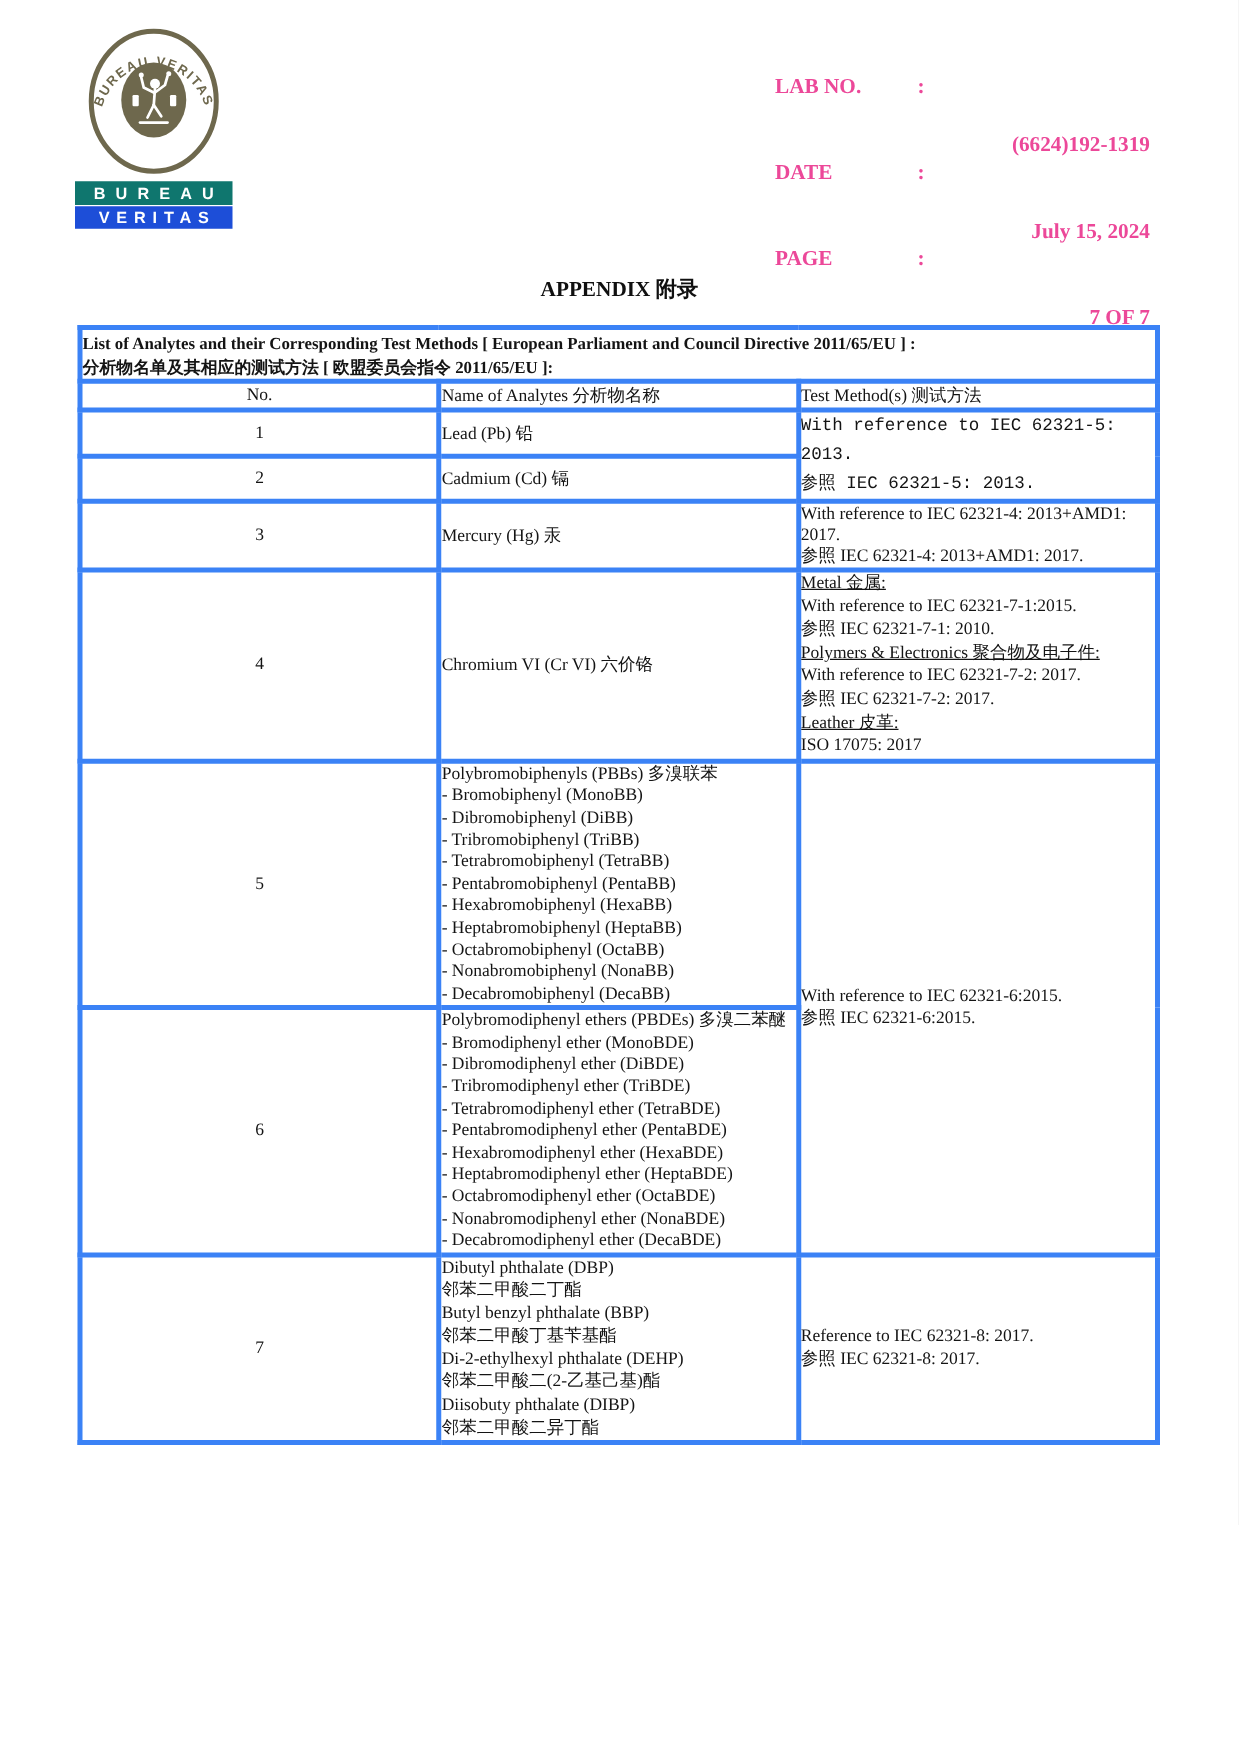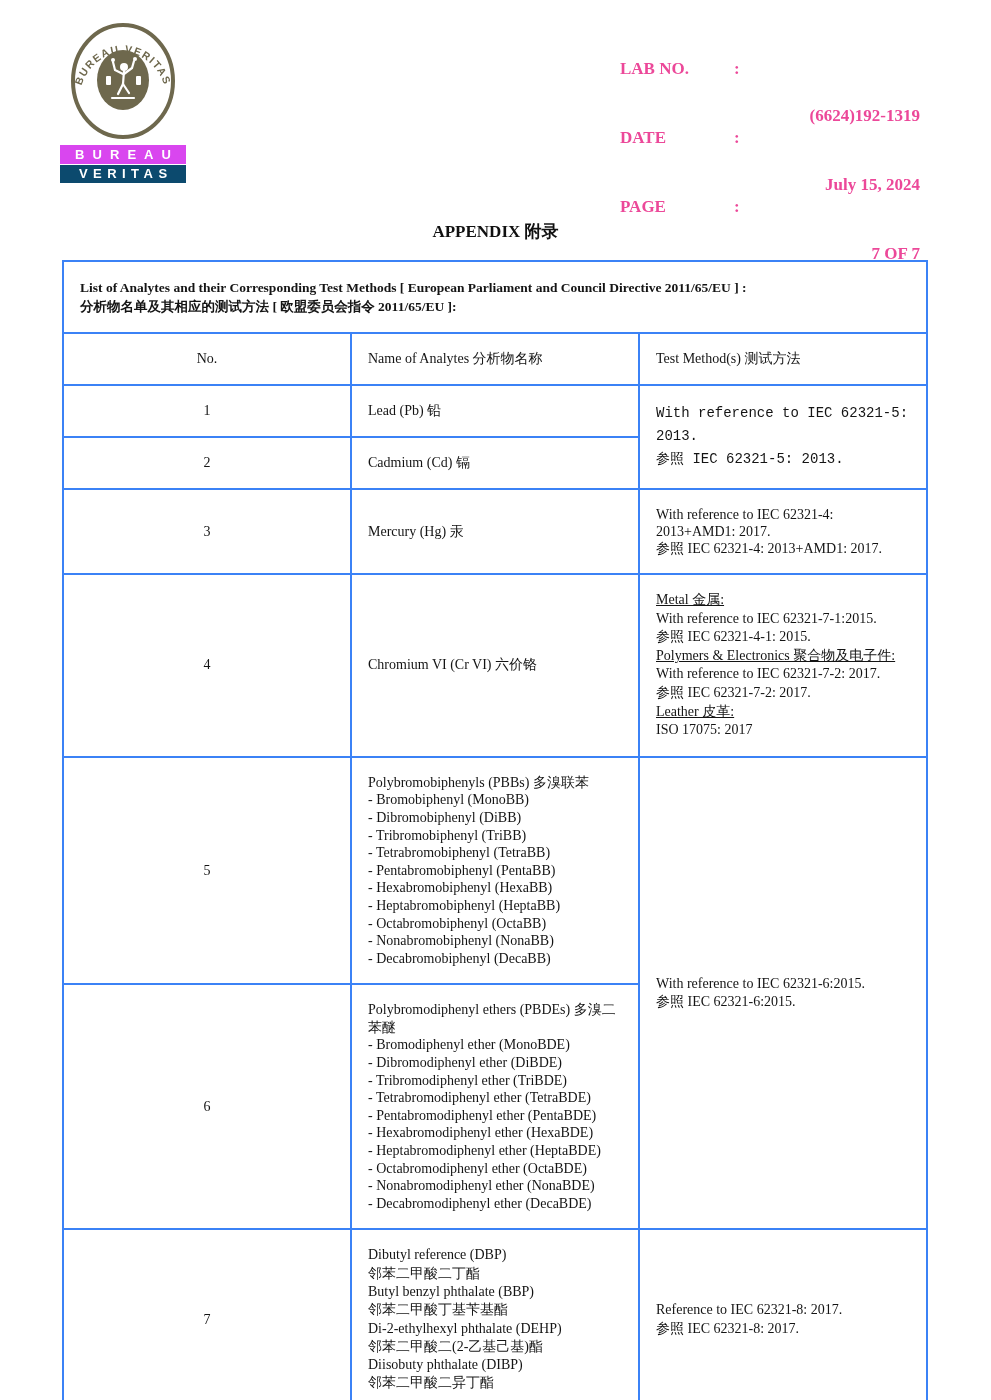--- a/index.html
+++ b/index.html
@@ -7,23 +7,23 @@
     position:relative;width:991px;height:1400px;margin:0 auto;
     background:#ffffff;overflow:hidden;
     font-family:"Liberation Serif","DejaVu Serif",serif;color:#151515;
   }
   
   .logo{position:absolute;left:58px;top:20px;width:130px;}
   .logo-oval{display:block;margin:0 auto;}
   .banner{width:126px;margin:0 auto;text-align:center;
     font-family:"Liberation Sans","DejaVu Sans",sans-serif;
     font-weight:bold;color:#fff;}
-  .banner-bureau{background:#d946ef;height:19px;line-height:19px;font-size:13px;
+  .banner-bureau{background:#0f766e;height:19px;line-height:19px;font-size:13px;
     letter-spacing:0.62em;text-indent:0.62em;margin-top:3px;}
-  .banner-veritas{background:#0c4a6e;height:18px;line-height:18px;font-size:13px;
+  .banner-veritas{background:#1d4ed8;height:18px;line-height:18px;font-size:13px;
     letter-spacing:0.42em;text-indent:0.42em;margin-top:1px;}
   
   .header-info{
     position:absolute;left:620px;top:58px;width:300px;
     display:grid;grid-template-columns:106px 40px 1fr;
     font-weight:bold;font-size:17px;line-height:22px;color:#ec4899;
   }
   .hi-label{text-align:left;}
   .hi-sep{text-align:left;padding-left:8px;}
   .hi-value{text-align:right;margin-top:47px;}
@@ -31,21 +31,21 @@
   .appendix-title{
     position:absolute;left:0;top:220px;width:100%;text-align:center;
     font-weight:bold;font-size:17px;color:#101010;
   }
   
   table.main{
     position:absolute;left:62px;top:260px;width:866px;
     border-collapse:collapse;table-layout:fixed;
     font-size:14px;color:#141414;
   }
-  table.main td{border:2px solid #3b82f6;padding:16px;vertical-align:middle;overflow:hidden;}
+  table.main td{border:4px solid #3b82f6;padding:0;vertical-align:middle;overflow:hidden;}
   td.caption-cell{padding:2px 8px;font-weight:bold;font-size:13.5px;line-height:19px;vertical-align:middle;}
   td.no-col{width:50px;text-align:center;}
   td.name-col{width:384px;padding-left:10px;padding-right:4px;}
   td.method-col{padding-left:10px;padding-right:4px;}
   .v-top{vertical-align:top !important;}
   .lh17{line-height:17.6px;}
   .lh18{line-height:18.3px;}
   .lh186{line-height:18.6px;}
   .lh17s{line-height:17px;}
   .lh23{line-height:23px;font-family:Liberation Mono, monospace;}
@@ -138,21 +138,21 @@
             <div>参照 IEC 62321-4: 2013+AMD1: 2017.</div>
           </td>
       </tr>
 
       <tr style="height:149px;">
         <td class="no-col">4</td>
         <td class="name-col">Chromium VI (Cr VI) 六价铬</td>
         <td class="method-col v-top lh186 pt2">
             <div class="u-line">Metal 金属:</div>
             <div>With reference to IEC 62321-7-1:2015.</div>
-            <div>参照 IEC 62321-4-1: 2015.</div>
+            <div>参照 IEC 62321-7-1: 2010.</div>
             <div class="u-line">Polymers &amp; Electronics 聚合物及电子件:</div>
             <div>With reference to IEC 62321-7-2: 2017.</div>
             <div>参照 IEC 62321-7-2: 2017.</div>
             <div class="u-line">Leather 皮革:</div>
             <div>ISO 17075: 2017</div>
           </td>
       </tr>
 
       <tr style="height:194px;">
         <td class="no-col">5</td>
@@ -187,21 +187,21 @@
             <div>- Heptabromodiphenyl ether (HeptaBDE)</div>
             <div>- Octabromodiphenyl ether (OctaBDE)</div>
             <div>- Nonabromodiphenyl ether (NonaBDE)</div>
             <div>- Decabromodiphenyl ether (DecaBDE)</div>
           </td>
       </tr>
 
       <tr style="height:147px;">
         <td class="no-col">7</td>
         <td class="name-col v-top lh18 pt2">
-            <div>Dibutyl reference (DBP)</div>
+            <div>Dibutyl phthalate (DBP)</div>
             <div>邻苯二甲酸二丁酯</div>
             <div>Butyl benzyl phthalate (BBP)</div>
             <div>邻苯二甲酸丁基苄基酯</div>
             <div>Di-2-ethylhexyl phthalate (DEHP)</div>
             <div>邻苯二甲酸二(2-乙基己基)酯</div>
             <div>Diisobuty phthalate (DIBP)</div>
             <div>邻苯二甲酸二异丁酯</div>
           </td>
         <td class="method-col lh18">
             <div>Reference to IEC 62321-8: 2017.</div>

